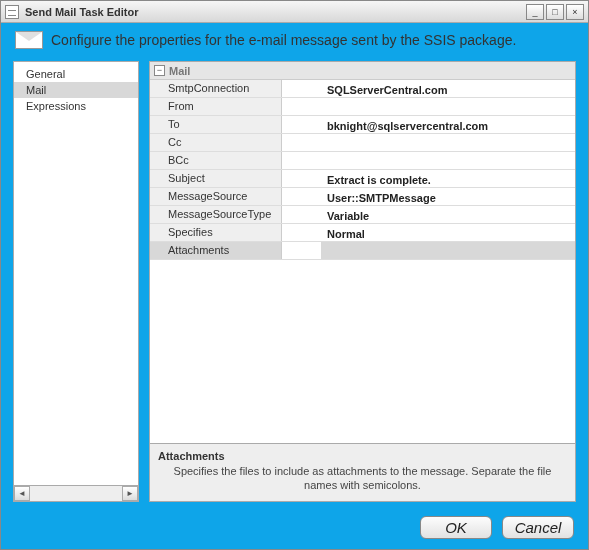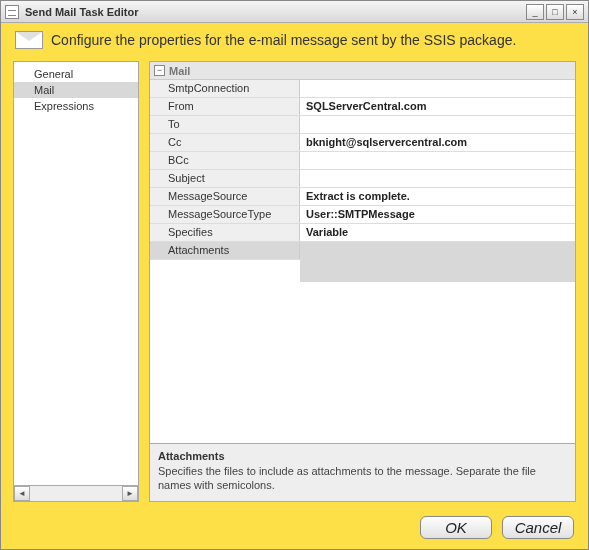--- a/index.html
+++ b/index.html
@@ -1,49 +1,49 @@
 <!DOCTYPE html>
 <html><head>
   <meta charset="utf-8">
   <style>
     * { box-sizing: border-box; margin: 0; padding: 0; }
     body { font-family: Tahoma, Arial, sans-serif; font-size: 11px; background: #fff; width: 589px; height: 550px; overflow: hidden; }
-    .window { width: 589px; height: 550px; border: 1px solid #888; background: #fde047; display: flex; flex-direction: column; }
+    .window { width: 589px; height: 550px; border: 1px solid #888; background: #0ea5e9; display: flex; flex-direction: column; }
     .titlebar { height: 22px; background: linear-gradient(to bottom, #f6f6f6, #d8d8d8); display: flex; align-items: center; padding: 0 4px; border-bottom: 1px solid #aaa; }
     .title-icon { width: 14px; height: 14px; border: 1px solid #888; background: #fff; margin-right: 6px; position: relative; }
     .title-icon::after { content: ""; position: absolute; left: 2px; right: 2px; top: 4px; height: 4px; border-top: 1px solid #888; border-bottom: 1px solid #888; }
     .title-text { flex: 1; font-weight: bold; font-size: 11px; color: #333; }
     .win-btns { display: flex; gap: 2px; }
     .win-btn { width: 18px; height: 16px; border: 1px solid #888; background: linear-gradient(#fff,#ddd); font-size: 9px; display: flex; align-items: center; justify-content: center; color: #333; cursor: pointer; }
     .desc-row { display: flex; align-items: center; gap: 8px; padding: 8px 14px; }
     .mail-icon { width: 28px; height: 18px; border: 1px solid #999; background: #fff; position: relative; }
     .mail-icon::before { content: ""; position: absolute; left: 0; right: 0; top: 0; height: 0; border-left: 13px solid transparent; border-right: 13px solid transparent; border-top: 9px solid #e0e0e0; }
     .desc-text { color: #333; font-size: 14px; }
     .main { flex: 1; display: flex; gap: 10px; padding: 4px 12px 6px 12px; min-height: 0; }
     .nav-panel { width: 126px; display: flex; flex-direction: column; border: 1px solid #aaa; background: #fff; }
     .nav-list { flex: 1; padding: 4px 0; overflow: hidden; }
-    .nav-item { padding: 2px 20px; cursor: pointer; color: #333; }
+    .nav-item { padding: 2px 12px; cursor: pointer; color: #333; }
     .nav-item.selected { background: #d8d8d8; }
     .nav-scroll { height: 16px; border-top: 1px solid #aaa; display: flex; }
     .sc-btn { width: 16px; height: 15px; border: 1px solid #aaa; background: linear-gradient(#fff,#ddd); font-size: 8px; display: flex; align-items: center; justify-content: center; color: #555; cursor: pointer; }
     .sc-track { flex: 1; background: #eee; }
     .right-panel { flex: 1; display: flex; flex-direction: column; border: 1px solid #aaa; background: #fff; min-width: 0; }
     .grid-wrap { flex: 1; overflow: hidden; }
     .cat-row { display: flex; align-items: center; background: #e6e6e6; border-bottom: 1px solid #ccc; height: 18px; }
     .exp-box { width: 11px; height: 11px; border: 1px solid #888; background: #fff; margin: 0 4px; font-size: 9px; line-height: 9px; text-align: center; color: #555; cursor: pointer; }
     .cat-name { font-weight: bold; color: #777; font-size: 11px; }
     .prop-row { display: flex; border-bottom: 1px solid #ddd; height: 18px; }
-    .prop-name-cell { width: 150px; background: #efefef; border-right: 1px solid #ccc; padding: 2px 4px 2px 18px; color: #333; font-size: 11px; white-space: nowrap; overflow: hidden; }
-    .prop-val-cell { flex: 1; padding: 20px 6px; font-size: 11px; font-weight: bold; color: #222; white-space: nowrap; overflow: hidden; }
+    .prop-name-cell { width: 132px; background: #efefef; border-right: 1px solid #ccc; padding: 2px 4px 2px 18px; color: #333; font-size: 11px; white-space: nowrap; overflow: hidden; }
+    .prop-val-cell { flex: 1; padding: 4px 6px; font-size: 11px; font-weight: bold; color: #222; white-space: nowrap; overflow: hidden; margin-left: 39px; }
     .prop-row.sel .prop-name-cell { background: #d8d8d8; }
     .prop-row.attach .prop-name-cell,
     .prop-row.attach .prop-val-cell { background: #d8d8d8; }
     .help-pane { border-top: 1px solid #aaa; background: #eee; padding: 6px 8px; height: 58px; }
     .help-title { font-weight: bold; font-size: 11px; color: #333; margin-bottom: 3px; }
-    .help-text { font-size: 11px; color: #444; line-height: 1.25; }
+    .help-text { font-size: 11px; color: #444; line-height: 1.25; text-align: center; }
     .btn-row { display: flex; justify-content: flex-end; gap: 10px; padding: 8px 14px 10px; }
     .dlg-btn { width: 72px; height: 23px; border: 1px solid #888; background: linear-gradient(#fdfdfd,#e2e2e2); font-size: 15px; color: #222; cursor: pointer; border-radius: 6px; font-style: italic; }
   </style>
 </head>
 <body>
 
 <div class="window">
   <div class="titlebar">
     <div class="title-icon"></div>
     <div class="title-text">Send Mail Task Editor</div>

